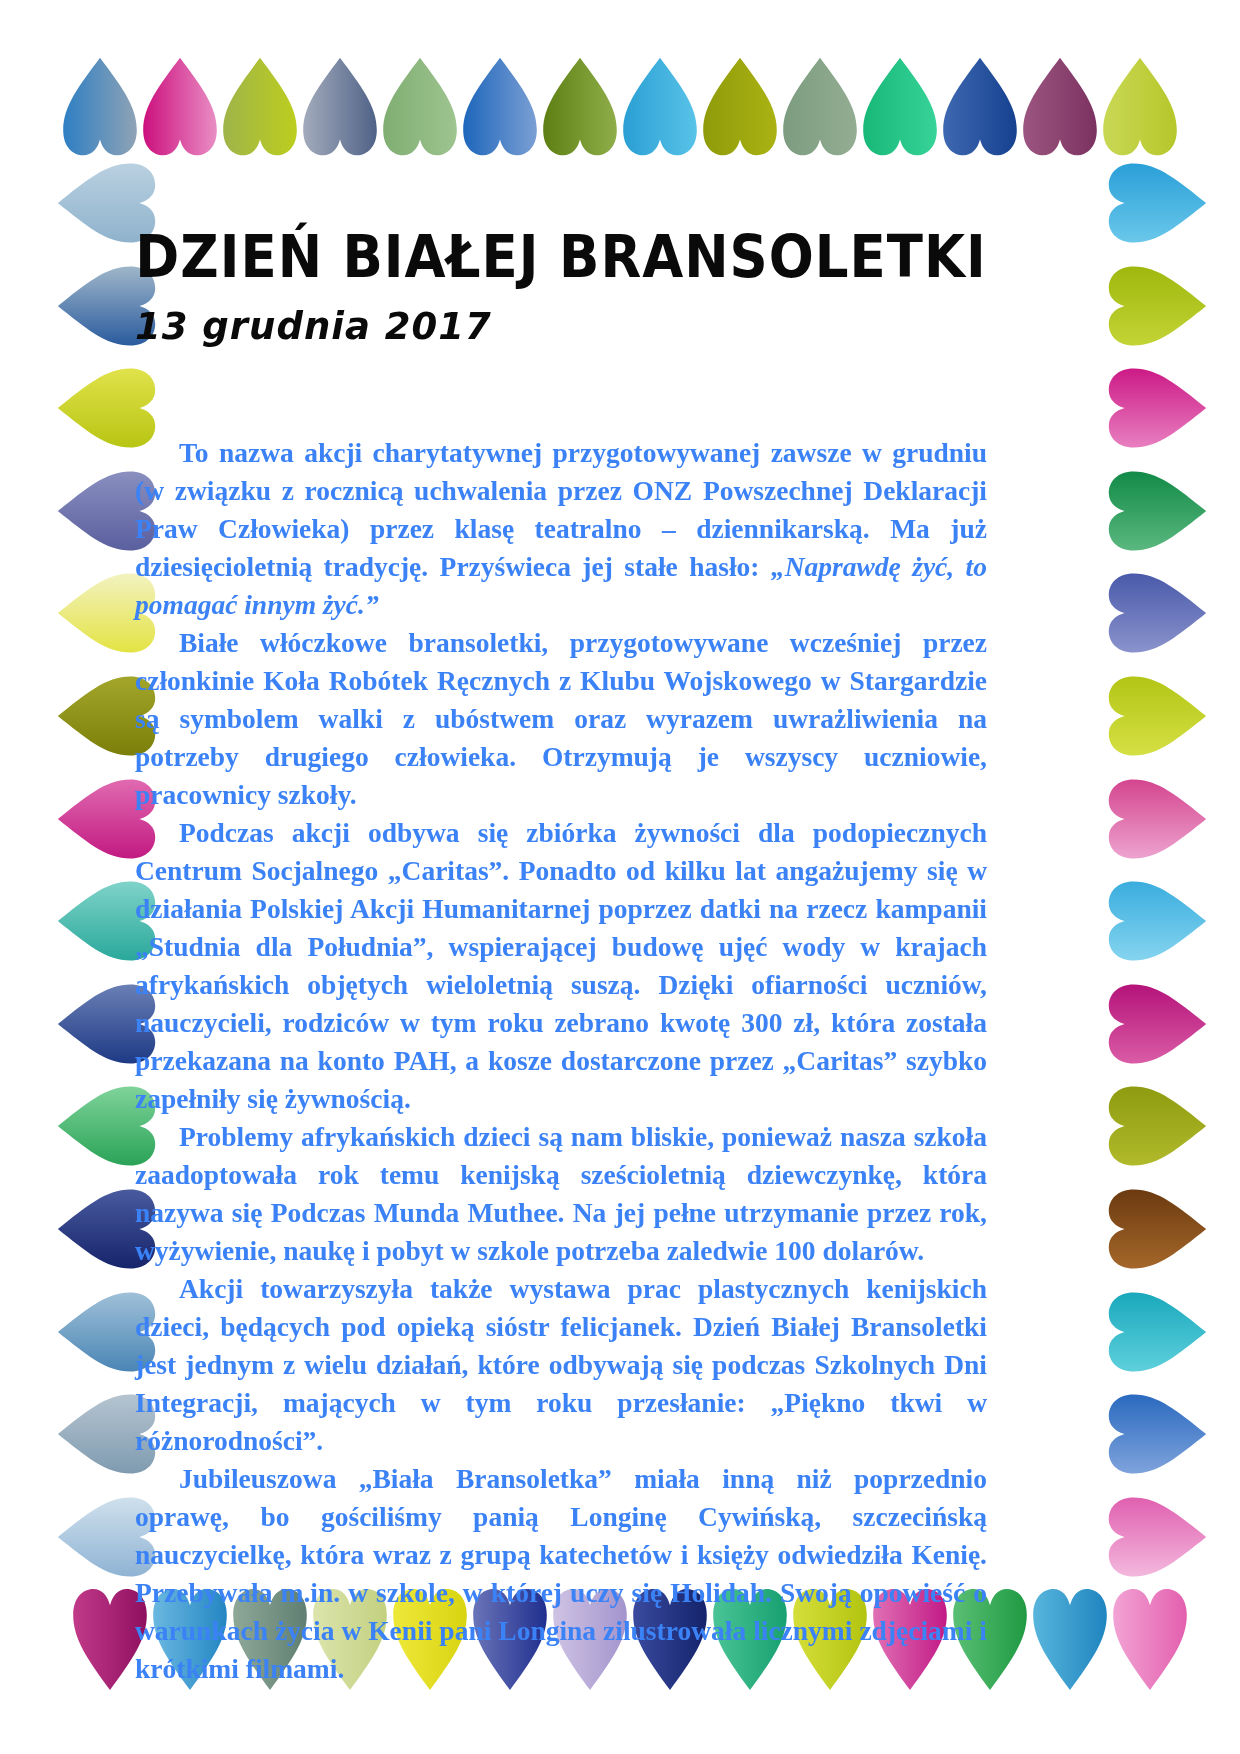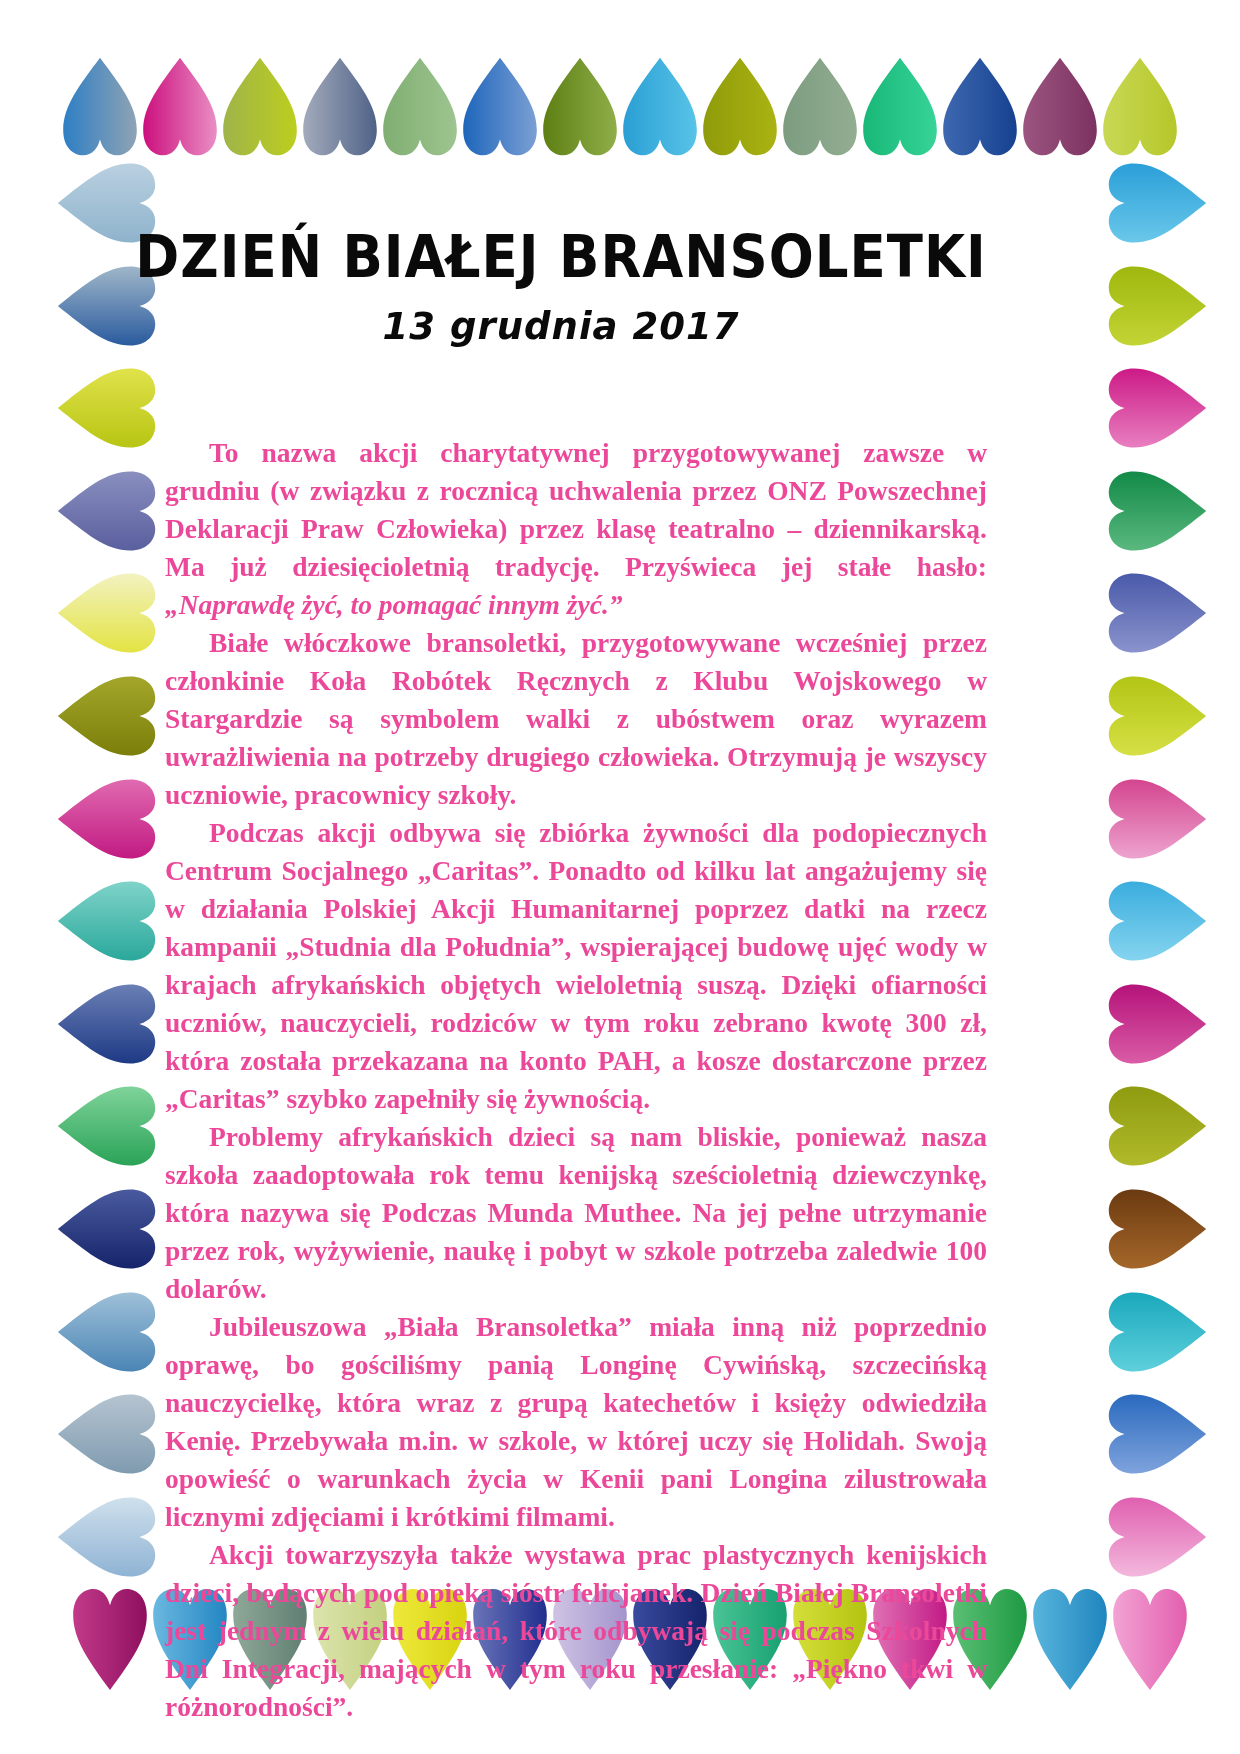--- a/index.html
+++ b/index.html
@@ -17,25 +17,25 @@
   .border-left svg, .border-right svg { display:block; }
 
   .content { position:absolute; left:135px; top:222px; width:852px; }
   .title {
     font-family:"DejaVu Sans", sans-serif; font-weight:bold; font-size:53px;
     letter-spacing:1px; text-align:center; margin:0; color:#0a0a0a;
     transform:scaleY(1.12); transform-origin:top center; white-space:nowrap;
   }
   .subtitle {
     font-family:"DejaVu Sans", sans-serif; font-style:italic; font-weight:bold;
-    font-size:37px; text-align:center; margin:22px 0 0 0; color:#0a0a0a; letter-spacing:1px;
+    font-size:37px; margin:22px 0 0 0; color:#0a0a0a; letter-spacing:1px;
   }
   .body {
     margin-top:86px; font-size:27.5px; line-height:38px; font-weight:bold;
-    text-align:justify; color:#ec4899;margin-left:30px;
+    text-align:justify; color:#3b82f6;
   }
   .body p { margin:0; text-indent:44px; }
   .italic { font-style:italic; }
 </style>
 </head>
 <body>
 
 <div class="page">
   <div class="border-top">
       <svg width="80" height="102" viewBox="0 0 100 110" preserveAspectRatio="none">
@@ -663,17 +663,17 @@
     </div>
 
   <main class="content">
     <h1 class="title">DZIEŃ BIAŁEJ BRANSOLETKI</h1>
     <h2 class="subtitle">13 grudnia 2017</h2>
     <article class="body">
         <p><span>To nazwa akcji charytatywnej przygotowywanej zawsze w grudniu (w związku z rocznicą uchwalenia przez ONZ Powszechnej Deklaracji Praw Człowieka) przez klasę teatralno – dziennikarską. Ma już dziesięcioletnią tradycję. Przyświeca jej stałe hasło: </span><span class="italic">„Naprawdę żyć, to pomagać innym żyć.”</span></p>
         <p><span>Białe włóczkowe bransoletki, przygotowywane wcześniej przez członkinie Koła Robótek Ręcznych z Klubu Wojskowego w Stargardzie są symbolem walki z ubóstwem oraz wyrazem uwrażliwienia na potrzeby drugiego człowieka. Otrzymują je wszyscy uczniowie, pracownicy szkoły.</span></p>
         <p><span>Podczas akcji odbywa się zbiórka żywności dla podopiecznych Centrum Socjalnego „Caritas”. Ponadto od kilku lat angażujemy się w działania Polskiej Akcji Humanitarnej poprzez datki na rzecz kampanii „Studnia dla Południa”, wspierającej budowę ujęć wody w krajach afrykańskich objętych wieloletnią suszą. Dzięki ofiarności uczniów, nauczycieli, rodziców w tym roku zebrano kwotę 300 zł, która została przekazana na konto PAH, a kosze dostarczone przez „Caritas” szybko zapełniły się żywnością.</span></p>
         <p><span>Problemy afrykańskich dzieci są nam bliskie, ponieważ nasza szkoła zaadoptowała rok temu kenijską sześcioletnią dziewczynkę, która nazywa się Podczas Munda Muthee. Na jej pełne utrzymanie przez rok, wyżywienie, naukę i pobyt w szkole potrzeba zaledwie 100 dolarów.</span></p>
+        <p><span>Akcji towarzyszyła także wystawa prac plastycznych kenijskich dzieci, będących pod opieką sióstr felicjanek. Dzień Białej Bransoletki jest jednym z wielu działań, które odbywają się podczas Szkolnych Dni Integracji, mających w tym roku przesłanie: „Piękno tkwi w różnorodności”.</span></p>
         <p><span>Jubileuszowa „Biała Bransoletka” miała inną niż poprzednio oprawę, bo gościliśmy panią Longinę Cywińską, szczecińską nauczycielkę, która wraz z grupą katechetów i księży odwiedziła Kenię. Przebywała m.in. w szkole, w której uczy się Holidah. Swoją opowieść o warunkach życia w Kenii pani Longina zilustrowała licznymi zdjęciami i krótkimi filmami.</span></p>
-        <p><span>Akcji towarzyszyła także wystawa prac plastycznych kenijskich dzieci, będących pod opieką sióstr felicjanek. Dzień Białej Bransoletki jest jednym z wielu działań, które odbywają się podczas Szkolnych Dni Integracji, mających w tym roku przesłanie: „Piękno tkwi w różnorodności”.</span></p>
       </article>
   </main>
 </div>
 
 </body></html>

